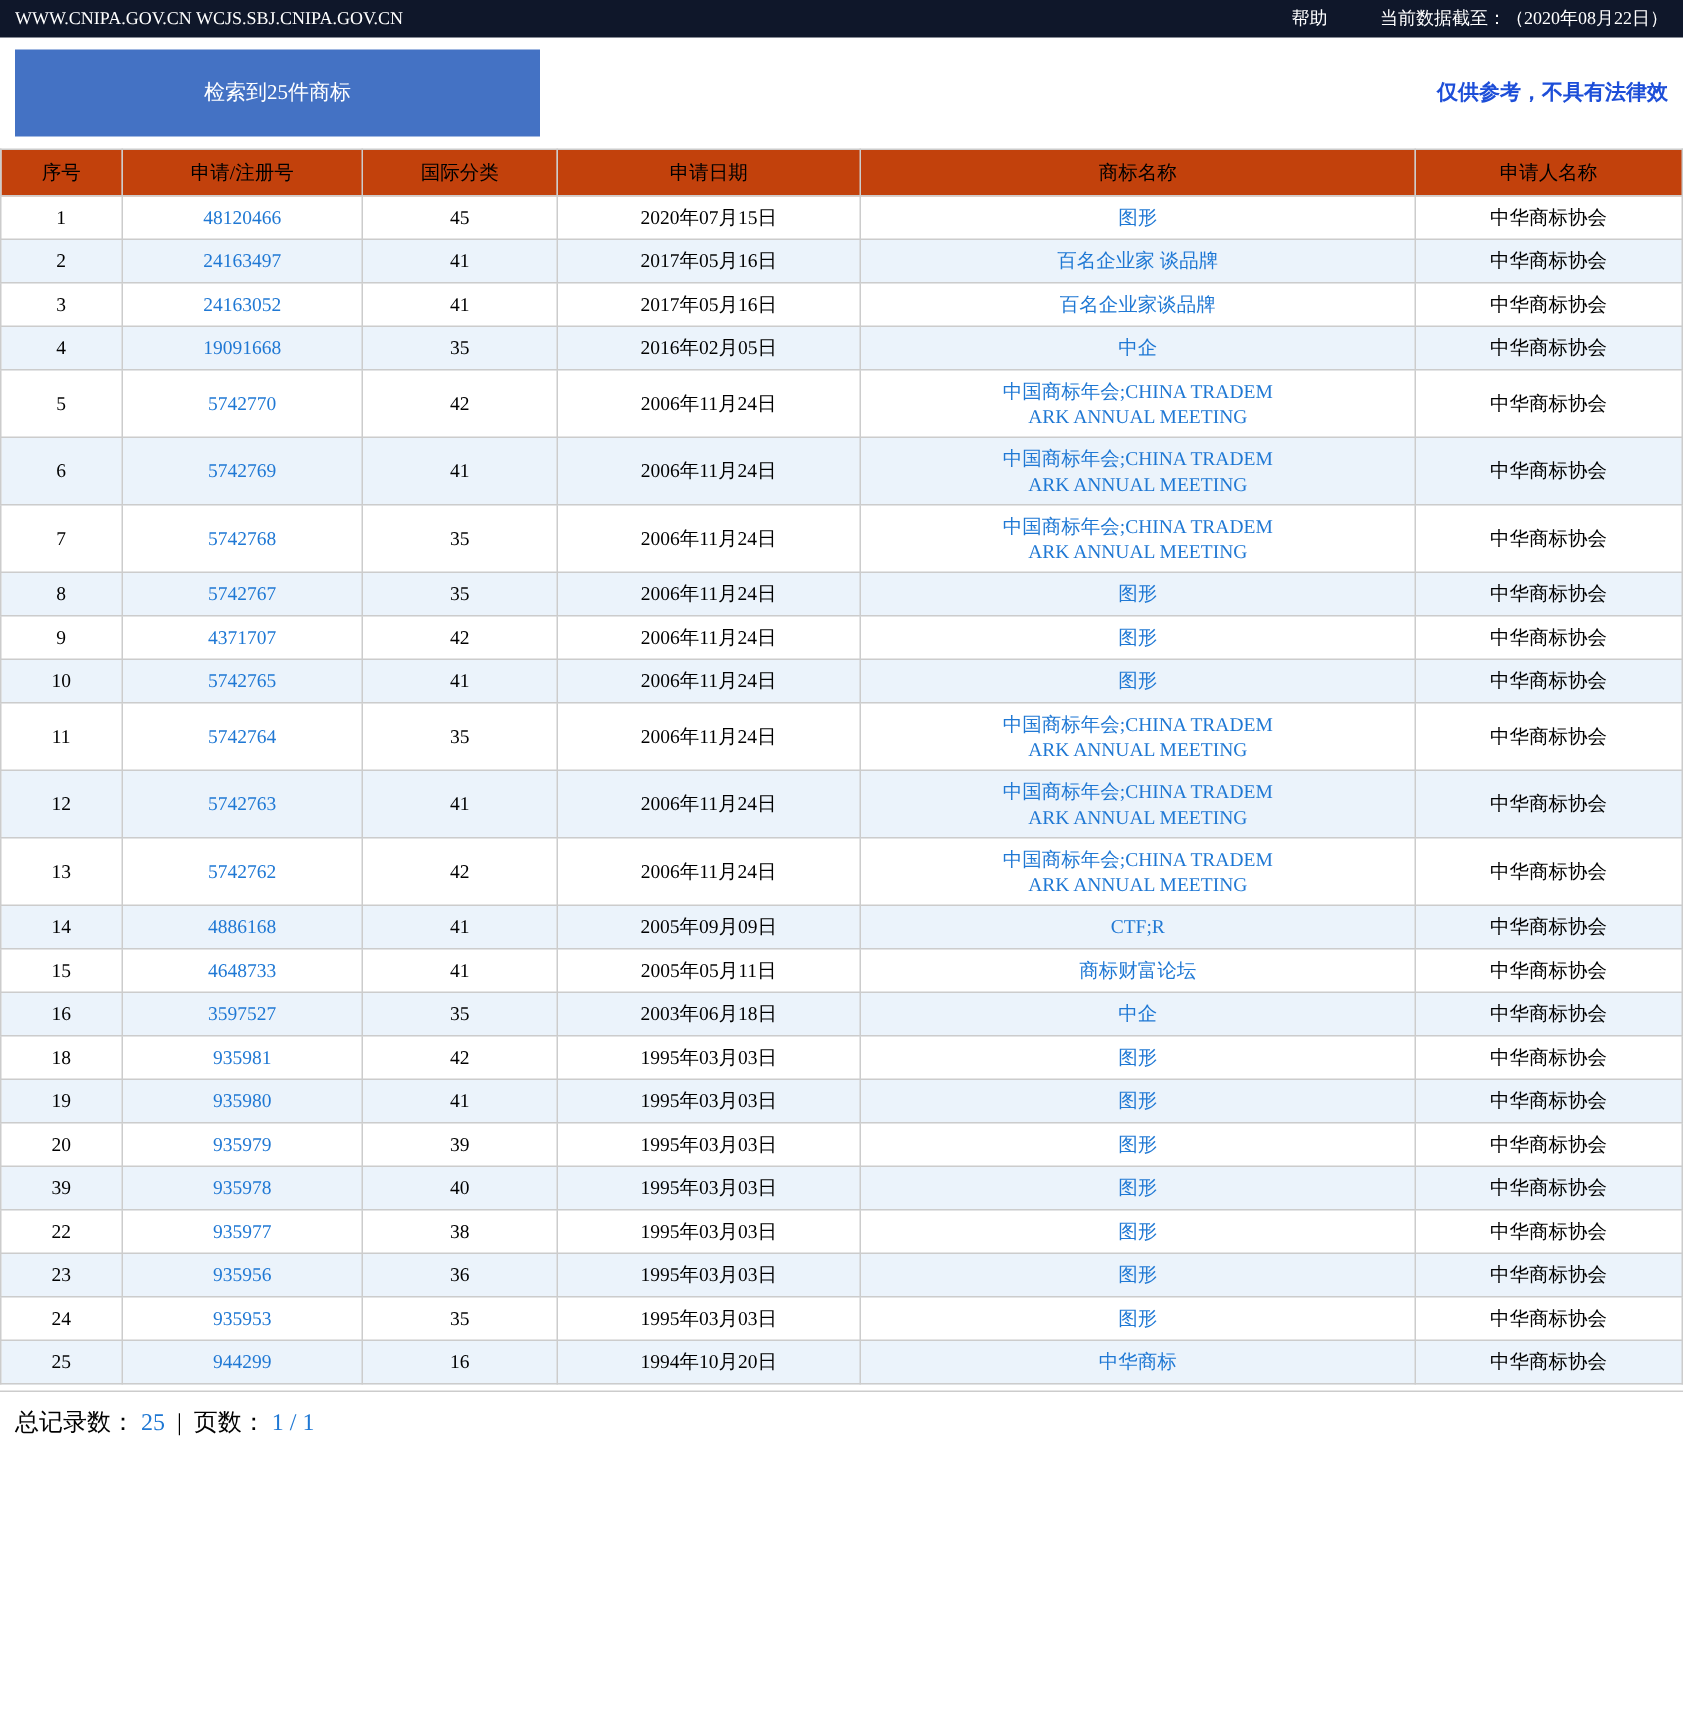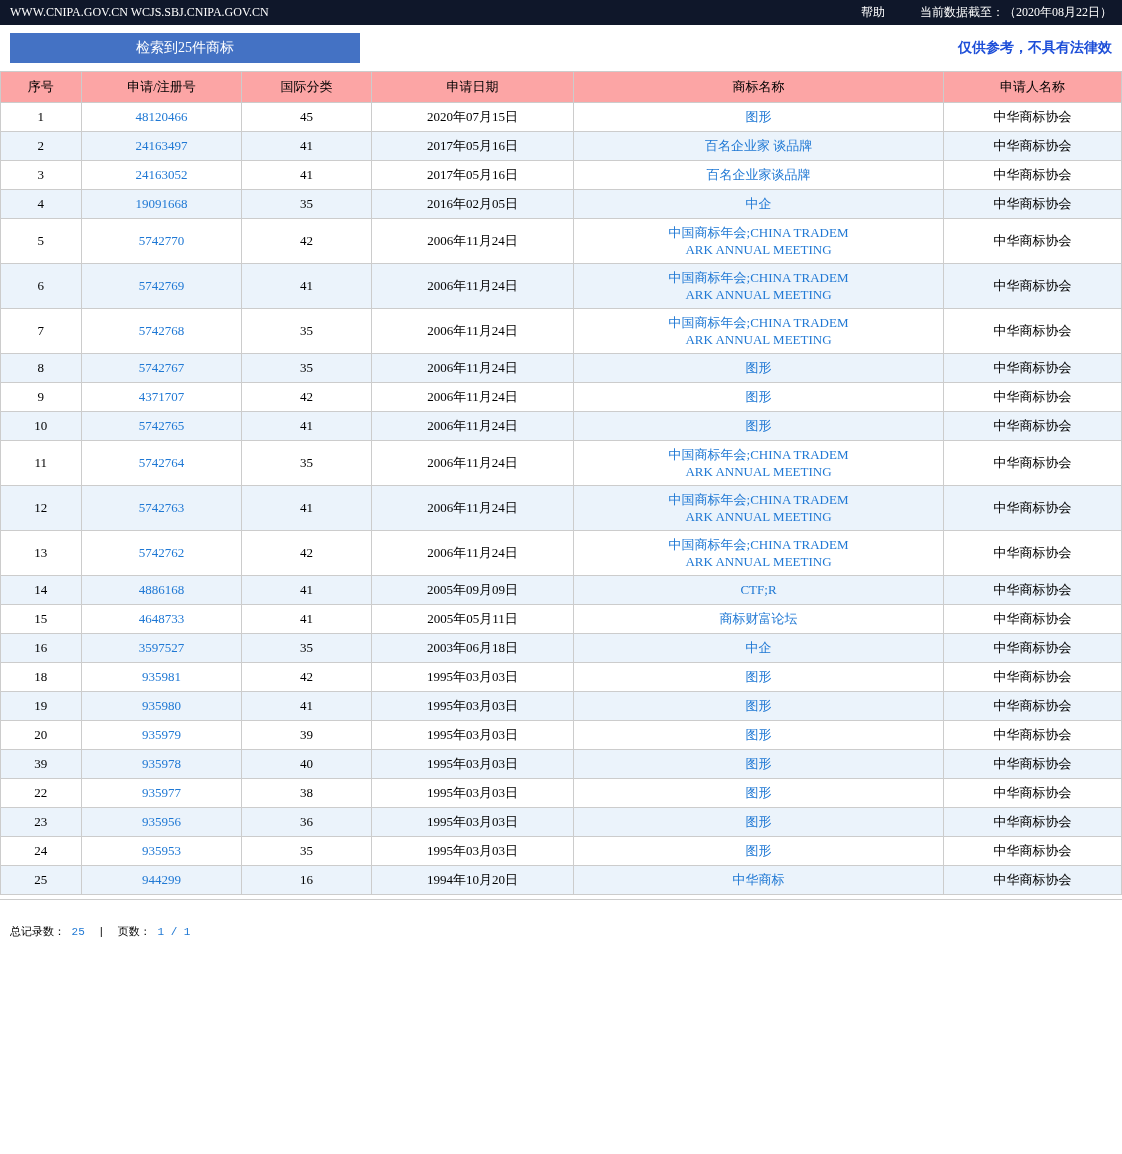--- a/index.html
+++ b/index.html
@@ -17,38 +17,38 @@
     
     .search-result-bar {
       margin: 8px 10px;
       display: flex;
       justify-content: space-between;
       align-items: center;
     }
     .search-result-box {
       background: #4472C4;
       color: white;
-      padding: 6px 40px;
+      padding: 20px 40px;
       font-size: 14px;
       min-width: 350px;
       text-align: center;
     }
     .disclaimer {
       color: #1d4ed8;
       font-size: 14px;
       font-weight: bold;
     }
     
     .main-table {
       width: 100%;
       border-collapse: collapse;
       margin: 0;
     }
     .main-table th {
-      background: #fca5a5;
+      background: #c2410c;
       border: 1px solid #ccc;
       padding: 6px 8px;
       text-align: center;
       font-size: 13px;
       font-weight: normal;
       color: #000;
     }
     .main-table td {
       border: 1px solid #ccc;
       padding: 5px 8px;
@@ -60,26 +60,25 @@
       background: #EBF3FB;
     }
     .main-table tr:nth-child(odd) td {
       background: #fff;
     }
     .link-blue { color: #1F78D4; text-decoration: none; }
     .td-name { text-align: left; padding-left: 12px; }
     .td-applicant { text-align: left; padding-left: 20px; }
     
     .footer {
-      padding: 24px 10px;
-      font-size: 11px;
+      padding: 10px 10px;
+      font-size: 16px;
       color: #000;
       border-top: 1px solid #ccc;
       margin-top: 4px;
-      font-family: Liberation Mono, monospace;
     }
     .footer-link { color: #1F78D4; text-decoration: none; }
   </style>
 </head>
 <body>
 
 <div class="top-bar">
   <span>WWW.CNIPA.GOV.CN  WCJS.SBJ.CNIPA.GOV.CN</span>
   <span>
     <span style="margin-right:32px; cursor:pointer;">帮助</span>

